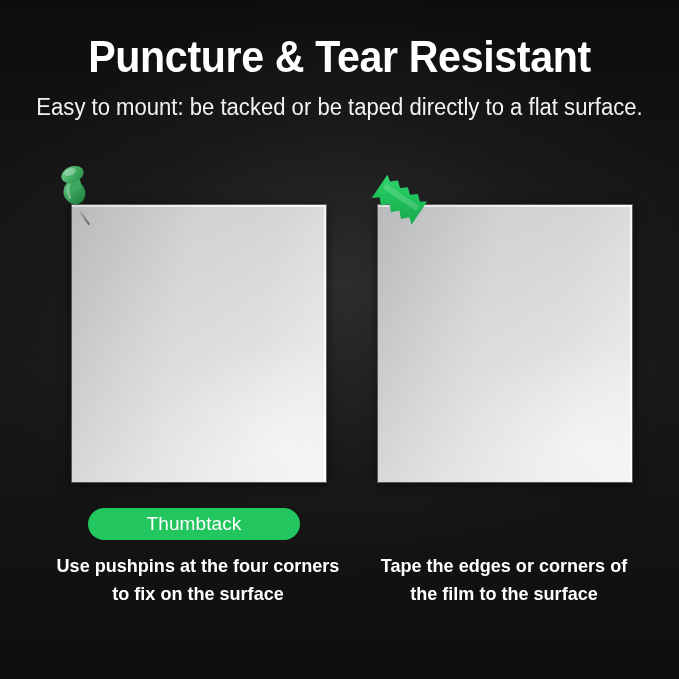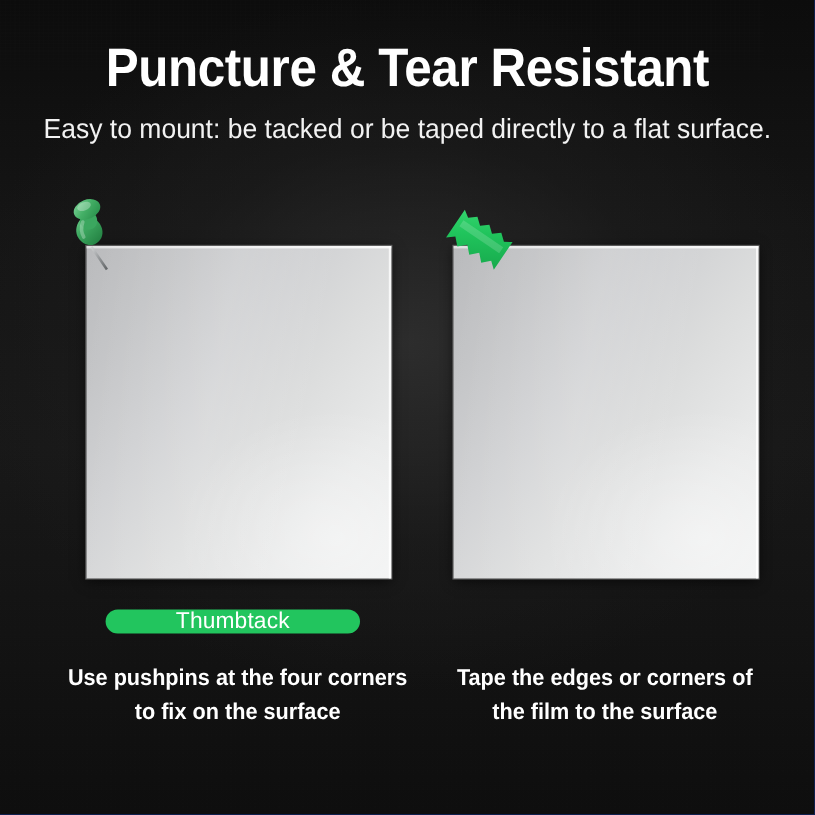--- a/index.html
+++ b/index.html
@@ -9,21 +9,21 @@
   }
   body {
     font-family: "Liberation Sans", sans-serif;
   }
 
   #poster {
     position: relative;
     width: 679px;
     height: 679px;
     overflow: hidden;
-    background: #1d4ed8;
+    background: #c2410c;
   }
 
   
   .bg-vignette {
     position: absolute;
     inset: 0;
     background:
       radial-gradient(ellipse 70% 55% at 50% 42%, rgba(46,46,46,0.95) 0%, rgba(30,30,30,0.55) 45%, rgba(10,10,10,0.0) 78%),
       linear-gradient(180deg, #0c0c0c 0%, #151515 28%, #181818 55%, #0e0e0e 100%);
     pointer-events: none;
@@ -134,21 +134,21 @@
     left: 4px;
     top: 10px;
     width: 90px;
     height: 80px;
   }
 
   
   .pill {
     position: absolute;
     top: 353px;
-    height: 20px;
+    height: 32px;
     border-radius: 16px;
     background: #22c55e;
     display: flex;
     align-items: center;
     justify-content: center;
     color: #ffffff;
     font-size: 19px;
     font-weight: 400;
     letter-spacing: 0.1px;
     white-space: nowrap;

